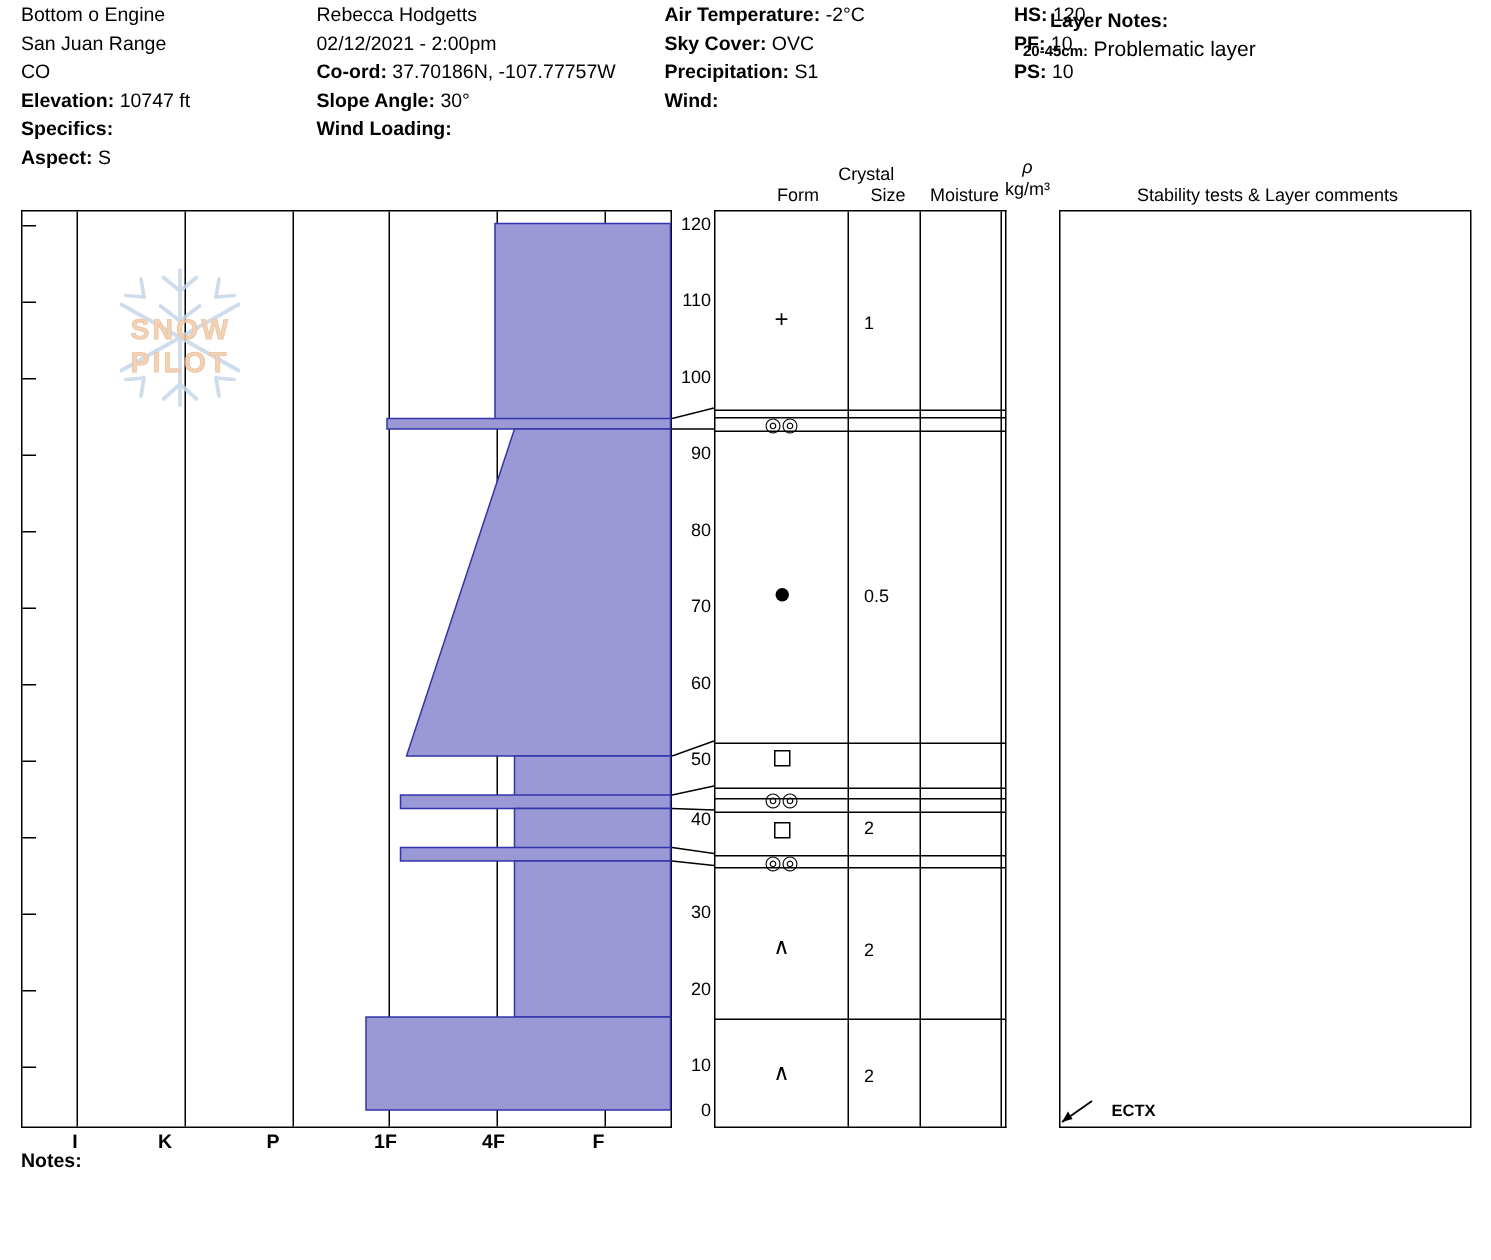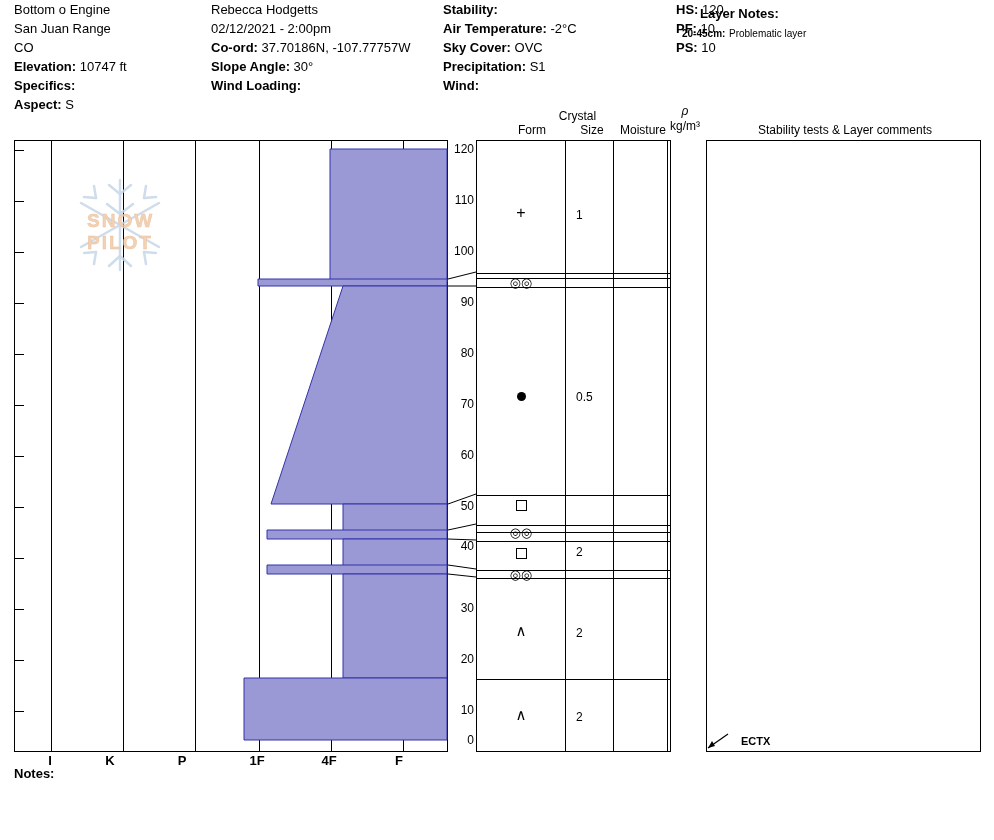--- a/index.html
+++ b/index.html
@@ -58,21 +58,21 @@
     left: 682px;
     top: 23px;
     line-height: 19px;
     white-space: nowrap;
   }
   .note-depth {
     font-size: 10px;
     font-weight: bold;
   }
   .note-text {
-    font-size: 10px;
+    font-size: 14px;
   }
 
   
   .caption {
     position: absolute;
     font-size: 12px;
     text-align: center;
     line-height: 13px;
   }
   .cap-crystal { left: 505px; top: 110px; width: 145px; }
@@ -295,21 +295,20 @@
 
     <div class="hcol hcol-2">
       <div class="hline"><span class="val">Rebecca Hodgetts</span></div>
       <div class="hline"><span class="val">02/12/2021 - 2:00pm</span></div>
       <div class="hline"><span class="lab">Co-ord:</span> <span class="val">37.70186N, -107.77757W</span></div>
       <div class="hline"><span class="lab">Slope Angle:</span> <span class="val">30°</span></div>
       <div class="hline"><span class="lab">Wind Loading:</span> <span class="val"></span></div>
     </div>
 
     <div class="hcol hcol-3">
-      <div class="hline"><span class="lab">Stability:</span> <span class="val"></span></div>
       <div class="hline"><span class="lab">Air Temperature:</span> <span class="val">-2°C</span></div>
       <div class="hline"><span class="lab">Sky Cover:</span> <span class="val">OVC</span></div>
       <div class="hline"><span class="lab">Precipitation:</span> <span class="val">S1</span></div>
       <div class="hline"><span class="lab">Wind:</span> <span class="val"></span></div>
     </div>
 
     <div class="hcol hcol-4">
       <div class="hline"><span class="lab">HS:</span> <span class="val">120</span></div>
       <div class="hline"><span class="lab">PF:</span> <span class="val">10</span></div>
       <div class="hline"><span class="lab">PS:</span> <span class="val">10</span></div>

